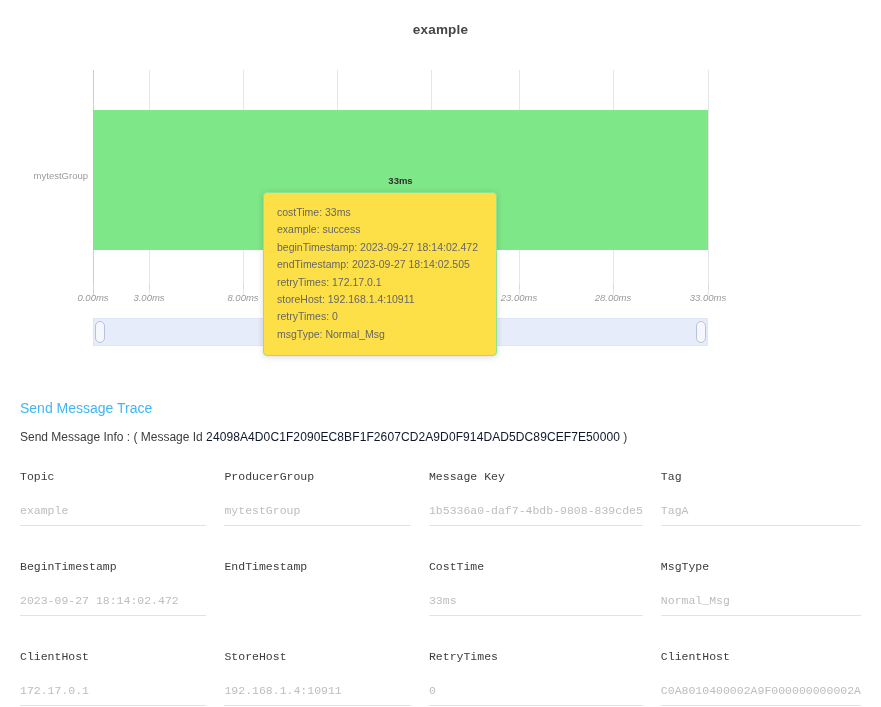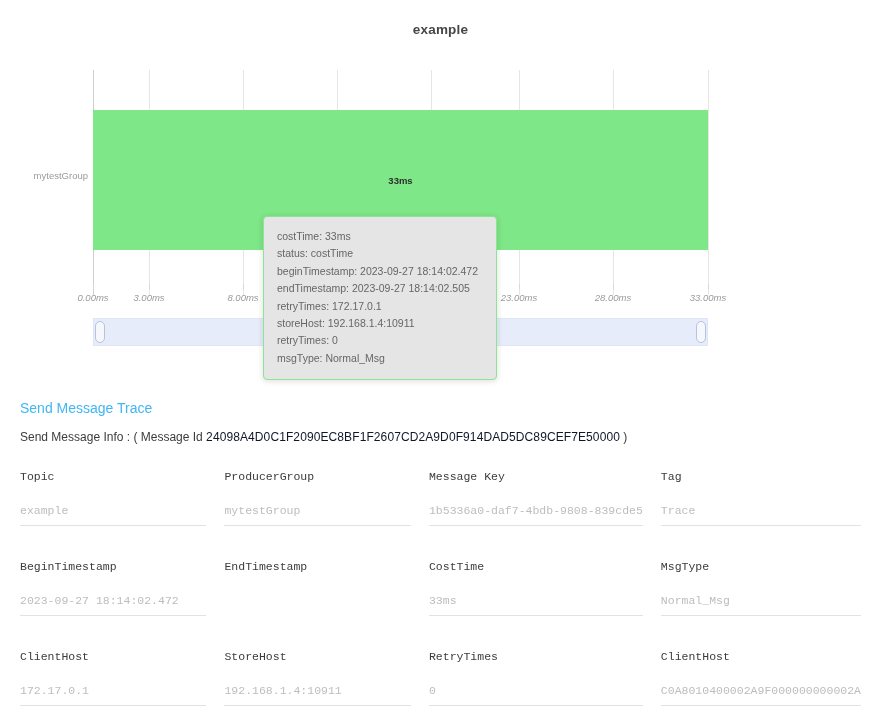--- a/index.html
+++ b/index.html
@@ -63,23 +63,23 @@
   .dz-fill { position: absolute; inset: 0; background: #e7ecfa; }
   .dz-handle {
     position: absolute; top: 2px; width: 10px; height: 22px;
     background: #f5f7fd; border: 1px solid #b8c2dd; border-radius: 5px;
   }
   .dz-handle.left  { left: 1px; }
   .dz-handle.right { right: 1px; }
 
   
   .tooltip {
-    position: absolute; left: 263px; top: 216px;
+    position: absolute; left: 263px; top: 192px;
     width: 234px;
-    background: #e5e5e5;
+    background: #fde047;
     border: 1px solid #8ee495;
     border-radius: 4px;
     box-shadow: 0 1px 6px rgba(0,0,0,.14);
     padding: 11px 13px 12px 13px;
     z-index: 20;
   }
   .tooltip div {
     font-size: 10.5px; line-height: 17.4px; color: #666;
     white-space: nowrap;
   }
@@ -160,21 +160,21 @@
     <div class="x-tick" style="left:708px">33.00ms</div>
 
     <div class="datazoom">
       <div class="dz-fill"></div>
       <div class="dz-handle left"></div>
       <div class="dz-handle right"></div>
     </div>
 
     <div class="tooltip">
       <div>costTime: 33ms</div>
-      <div>status: costTime</div>
+      <div>example: success</div>
       <div>beginTimestamp: 2023-09-27 18:14:02.472</div>
       <div>endTimestamp: 2023-09-27 18:14:02.505</div>
       <div>retryTimes: 172.17.0.1</div>
       <div>storeHost: 192.168.1.4:10911</div>
       <div>retryTimes: 0</div>
       <div>msgType: Normal_Msg</div>
     </div>
 
   </div>
 
@@ -195,21 +195,21 @@
       <div class="field">
         <div class="field-label">ProducerGroup</div>
         <div class="field-input">mytestGroup</div>
       </div>
       <div class="field">
         <div class="field-label">Message Key</div>
         <div class="field-input">1b5336a0-daf7-4bdb-9808-839cde5</div>
       </div>
       <div class="field">
         <div class="field-label">Tag</div>
-        <div class="field-input">Trace</div>
+        <div class="field-input">TagA</div>
       </div>
 
       <div class="row-gap"></div>
 
       <div class="field">
         <div class="field-label">BeginTimestamp</div>
         <div class="field-input">2023-09-27 18:14:02.472</div>
       </div>
       <div class="field">
         <div class="field-label">EndTimestamp</div>

